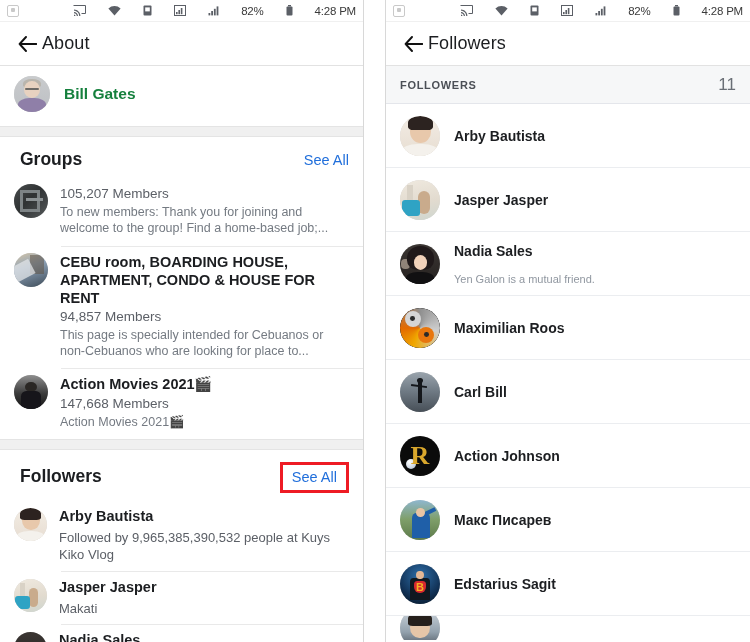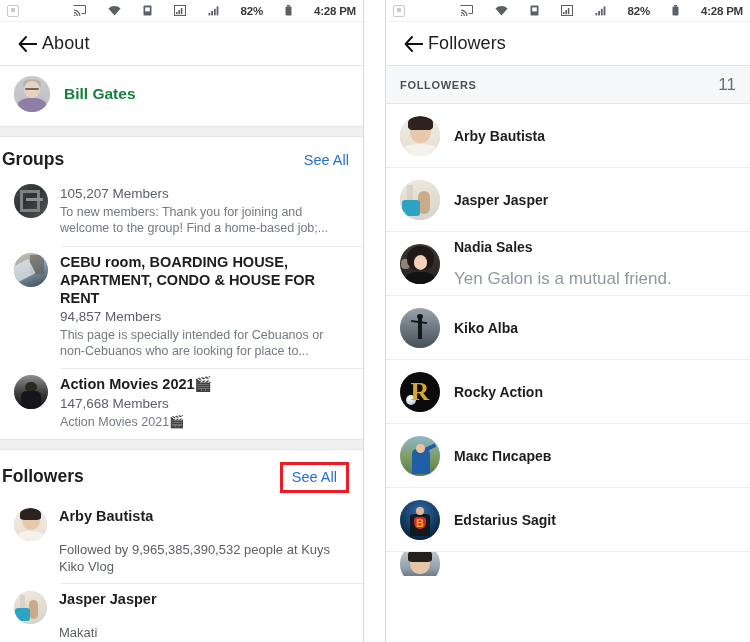--- a/index.html
+++ b/index.html
@@ -49,21 +49,21 @@
     border-bottom: 1px solid #f0f0f0;
   }
   .sb-left { display: flex; align-items: center; gap: 4px; }
   .sb-right {
     margin-left: auto;
     display: flex;
     align-items: center;
     gap: 22px;
     font-size: 11.5px;
     color: #3a3a3a;
-    font-weight: bold;
+    font-weight: normal;
   }
   .sb-screenshot-icon {
     width: 12px; height: 12px;
     border: 1.5px solid #c9c9c9;
     border-radius: 2px;
     position: relative;
     box-sizing: border-box;
   }
   .sb-screenshot-icon::after {
     content: "";
@@ -137,21 +137,21 @@
   }
   .av-36 { width: 36px; height: 36px; }
   .av-34 { width: 34px; height: 34px; }
   .av-33 { width: 33px; height: 33px; }
   .av-40 { width: 40px; height: 40px; }
 
   
   .section-head {
     display: flex;
     align-items: baseline;
-    padding: 12px 14px 8px 2px;
+    padding: 12px 14px 8px 20px;
   }
   .section-head .h {
     font-size: 17.5px;
     font-weight: bold;
     color: #1c1e21;
   }
   .section-head .see-all {
     margin-left: auto;
     font-size: 14.5px;
     color: #216fdb;
@@ -197,21 +197,21 @@
   }
   .fol-item .body { margin-left: 12px; flex: 1; min-width: 0; }
   .fol-item .f-name {
     font-size: 14.5px;
     font-weight: bold;
     color: #1c1e21;
   }
   .fol-item .f-sub {
     font-size: 13px;
     color: #5b5f66;
-    margin-top: 18px;
+    margin-top: 6px;
     line-height: 1.3;
   }
 
   
   .list-header {
     display: flex;
     align-items: center;
     padding: 9px 14px 8px 14px;
     background: #f6f7f8;
     border-bottom: 1px solid #e4e6eb;
@@ -235,21 +235,21 @@
     border-bottom: 1px solid #ebedf0;
     box-sizing: border-box;
   }
   .r-item .body { margin-left: 14px; }
   .r-item .r-name {
     font-size: 14px;
     font-weight: bold;
     color: #1c1e21;
   }
   .r-item .r-sub {
-    font-size: 17px;
+    font-size: 11px;
     color: #9097a0;
     margin-top: 14px;
   }
   .r-item.partial { height: 24px; overflow: hidden; border-bottom: none; }
 
   
   .pic { position: absolute; inset: 0; }
   .pic i { position: absolute; display: block; }
 
   
@@ -626,43 +626,57 @@
             <i class="face"></i>
             <i class="body2"></i>
           </span>
       </div>
       <div class="body">
         <div class="r-name">Nadia Sales</div>
         <div class="r-sub">Yen Galon is a mutual friend.</div>
       </div>
     </div>
 
+    <div class="r-item">
+      <div class="avatar av-40">
+        <span class="pic pic-max">
+            <i class="ring"></i>
+            <i class="d1"></i>
+            <i class="d2"></i>
+            <i class="p1"></i>
+            <i class="p2"></i>
+          </span>
+      </div>
+      <div class="body">
+        <div class="r-name">Maximilian Roos</div>
+      </div>
+    </div>
 
     <div class="r-item">
       <div class="avatar av-40">
         <span class="pic pic-carl">
             <i class="arm"></i>
             <i class="fig"></i>
             <i class="fhead"></i>
           </span>
       </div>
       <div class="body">
-        <div class="r-name">Kiko Alba</div>
+        <div class="r-name">Carl Bill</div>
       </div>
     </div>
 
     <div class="r-item">
       <div class="avatar av-40">
         <span class="pic pic-rocky">
             <i class="gem"></i>
             <span class="r">R</span>
           </span>
       </div>
       <div class="body">
-        <div class="r-name">Rocky Action</div>
+        <div class="r-name">Action Johnson</div>
       </div>
     </div>
 
     <div class="r-item">
       <div class="avatar av-40">
         <span class="pic pic-maks">
             <i class="arm"></i>
             <i class="body2"></i>
             <i class="head"></i>
           </span>

